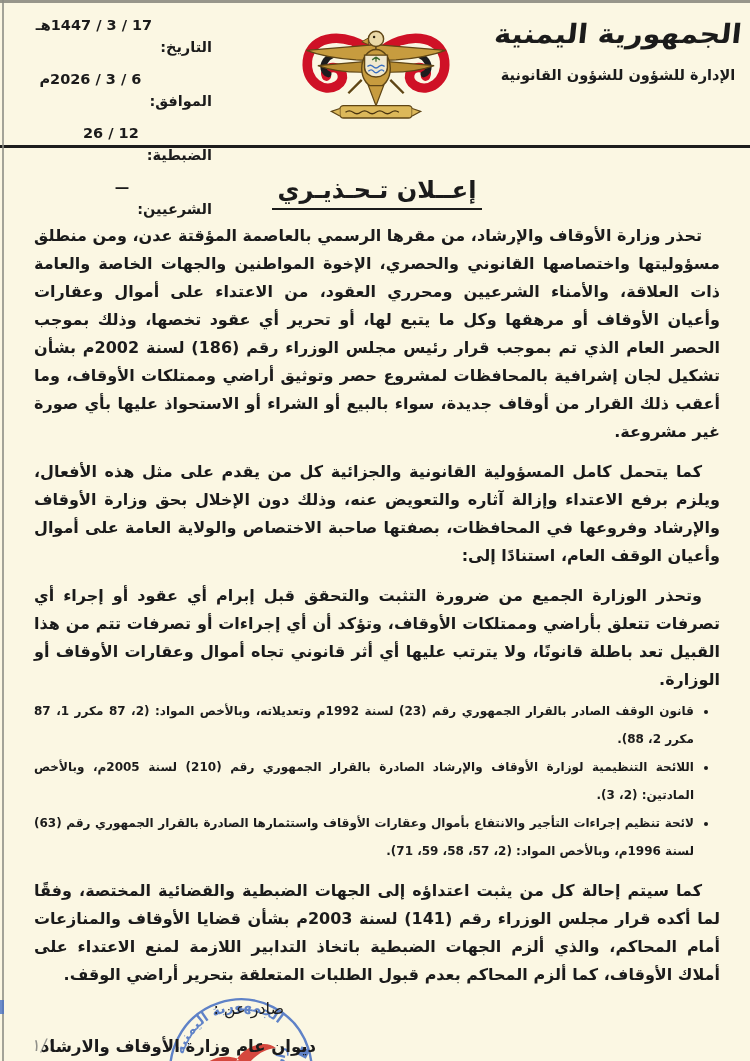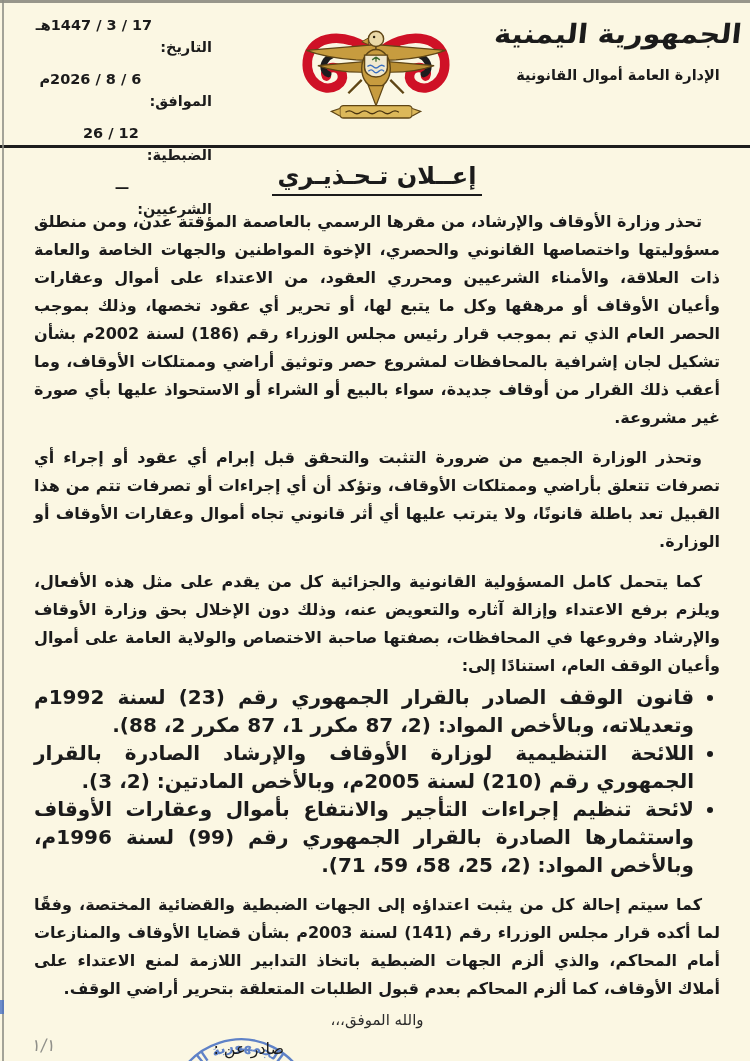--- a/index.html
+++ b/index.html
@@ -37,42 +37,42 @@
     font-size:29px;font-weight:bold;line-height:40px;
     transform:skewX(-6deg) scaleY(.92);
     letter-spacing:-1px;
   }
   .org-ministry{font-size:18.5px;font-weight:bold;line-height:26px;margin-top:2px;}
   .org-dept{font-size:14.5px;font-weight:bold;line-height:22px;margin-top:10px;}
 
   .rule{height:3px;background:#1d1d1d;margin:0;}
 
   
-  .main{padding:6px 30px 0 34px;}
+  .main{padding:20px 30px 0 34px;}
   .title-wrap{text-align:center;margin:8px 0 10px 0;}
   .title{
     display:inline-block;
     font-size:24px;font-weight:bold;
     border-bottom:2.5px solid #1b1b1b;
     padding:0 6px 4px 6px;
   }
   .para{
     margin:12px 0 3px 0;
     font-size:16px;font-weight:bold;
     line-height:28px;
     text-align:justify;
     text-indent:18px;
   }
   .bullets{
     margin:1px 0 3px 0;
     padding:0 26px 0 0;
     list-style:disc;
   }
   .bullets li{
-    font-size:20px;font-weight:bold;line-height:28px;text-align:justify;
+    font-size:12px;font-weight:bold;line-height:28px;text-align:justify;
     margin:0;
   }
   .closing{
     text-align:center;
     font-family:"DejaVu Serif","DejaVu Sans",serif;
     font-size:15px;font-weight:normal;
     margin-top:8px;color:#2a2a2a;
   }
 
   
@@ -109,21 +109,21 @@
 
   <div class="header">
 
     <div class="meta">
       <div class="meta-row">
         <span class="meta-label">التاريخ:</span>
         <span class="meta-value">17 / 3 / 1447هـ</span>
       </div>
       <div class="meta-row">
         <span class="meta-label">الموافق:</span>
-        <span class="meta-value">6 / 8 / 2026م</span>
+        <span class="meta-value">6 / 3 / 2026م</span>
       </div>
       <div class="meta-row">
         <span class="meta-label">الضبطية:</span>
         <span class="meta-value">12 / 26</span>
       </div>
       <div class="meta-row">
         <span class="meta-label">الشرعيين:</span>
         <span class="meta-value">—</span>
       </div>
     </div>
@@ -164,45 +164,44 @@
         <path d="M77 61 q3 -3 5.5 0 t5.5 0 t5.5 0" stroke="#3a6fc0" stroke-width="1.5" fill="none"></path>
 
         <rect x="47" y="97" width="76" height="13" rx="4" fill="#dcb85a" stroke="#5f4616" stroke-width="1.4"></rect>
         <path d="M47 100 l-9 3 9 5 M123 100 l9 3 -9 5" fill="#dcb85a" stroke="#5f4616" stroke-width="1.2"></path>
         <path d="M53 104 q4 -3 8 0 t8 0 t8 0 t8 0 t8 0 t8 0 t8 0" stroke="#4a3410" stroke-width="1.3" fill="none"></path>
       </svg>
     </div>
 
     <div class="org">
       <div class="org-republic">الجمهورية اليمنية</div>
-      <div class="org-dept">الإدارة العامة أموال القانونية</div>
+      <div class="org-dept">الإدارة للشؤون للشؤون القانونية</div>
     </div>
   </div>
 
   <div class="rule"></div>
 
   <div class="main">
 
     <div class="title-wrap">
       <span class="title">إعــلان تـحـذيـري</span>
     </div>
 
     <p class="para">تحذر وزارة الأوقاف والإرشاد، من مقرها الرسمي بالعاصمة المؤقتة عدن، ومن منطلق مسؤوليتها واختصاصها القانوني والحصري، الإخوة المواطنين والجهات الخاصة والعامة ذات العلاقة، والأمناء الشرعيين ومحرري العقود، من الاعتداء على أموال وعقارات وأعيان الأوقاف أو مرهقها وكل ما يتبع لها، أو تحرير أي عقود تخصها، وذلك بموجب الحصر العام الذي تم بموجب قرار رئيس مجلس الوزراء رقم (186) لسنة 2002م بشأن تشكيل لجان إشرافية بالمحافظات لمشروع حصر وتوثيق أراضي وممتلكات الأوقاف، وما أعقب ذلك القرار من أوقاف جديدة، سواء بالبيع أو الشراء أو الاستحواذ عليها بأي صورة غير مشروعة.</p>
+    <p class="para">كما يتحمل كامل المسؤولية القانونية والجزائية كل من يقدم على مثل هذه الأفعال، ويلزم برفع الاعتداء وإزالة آثاره والتعويض عنه، وذلك دون الإخلال بحق وزارة الأوقاف والإرشاد وفروعها في المحافظات، بصفتها صاحبة الاختصاص والولاية العامة على أموال وأعيان الوقف العام، استنادًا إلى:</p>
     <p class="para">وتحذر الوزارة الجميع من ضرورة التثبت والتحقق قبل إبرام أي عقود أو إجراء أي تصرفات تتعلق بأراضي وممتلكات الأوقاف، وتؤكد أن أي إجراءات أو تصرفات تتم من هذا القبيل تعد باطلة قانونًا، ولا يترتب عليها أي أثر قانوني تجاه أموال وعقارات الأوقاف أو الوزارة.</p>
-    <p class="para">كما يتحمل كامل المسؤولية القانونية والجزائية كل من يقدم على مثل هذه الأفعال، ويلزم برفع الاعتداء وإزالة آثاره والتعويض عنه، وذلك دون الإخلال بحق وزارة الأوقاف والإرشاد وفروعها في المحافظات، بصفتها صاحبة الاختصاص والولاية العامة على أموال وأعيان الوقف العام، استنادًا إلى:</p>
 
     <ul class="bullets">
       <li>قانون الوقف الصادر بالقرار الجمهوري رقم (23) لسنة 1992م وتعديلاته، وبالأخص المواد: (2، 87 مكرر 1، 87 مكرر 2، 88).</li>
       <li>اللائحة التنظيمية لوزارة الأوقاف والإرشاد الصادرة بالقرار الجمهوري رقم (210) لسنة 2005م، وبالأخص المادتين: (2، 3).</li>
-      <li>لائحة تنظيم إجراءات التأجير والانتفاع بأموال وعقارات الأوقاف واستثمارها الصادرة بالقرار الجمهوري رقم (99) لسنة 1996م، وبالأخص المواد: (2، 25، 58، 59، 71).</li>
+      <li>لائحة تنظيم إجراءات التأجير والانتفاع بأموال وعقارات الأوقاف واستثمارها الصادرة بالقرار الجمهوري رقم (63) لسنة 1996م، وبالأخص المواد: (2، 57، 58، 59، 71).</li>
     </ul>
 
     <p class="para">كما سيتم إحالة كل من يثبت اعتداؤه إلى الجهات الضبطية والقضائية المختصة، وفقًا لما أكده قرار مجلس الوزراء رقم (141) لسنة 2003م بشأن قضايا الأوقاف والمنازعات أمام المحاكم، والذي ألزم الجهات الضبطية باتخاذ التدابير اللازمة لمنع الاعتداء على أملاك الأوقاف، كما ألزم المحاكم بعدم قبول الطلبات المتعلقة بتحرير أراضي الوقف.</p>
 
-    <div class="closing">والله الموفق،،،</div>
   </div>
 
   <div class="sig-area">
 
     <div class="stamp">
       <svg viewBox="0 0 170 170" width="158" height="158" aria-hidden="true">
         <circle cx="85" cy="85" r="76" fill="none" stroke="#4a72c4" stroke-width="2.6"></circle>
         <path id="stTop" d="M 22 96 A 64 64 0 1 1 148 96" fill="none"></path>
         <path id="stBot" d="M 30 74 A 58 58 0 0 0 140 74" fill="none"></path>
         <text font-size="15" font-weight="bold" fill="#4a72c4" font-family="DejaVu Sans, sans-serif">

